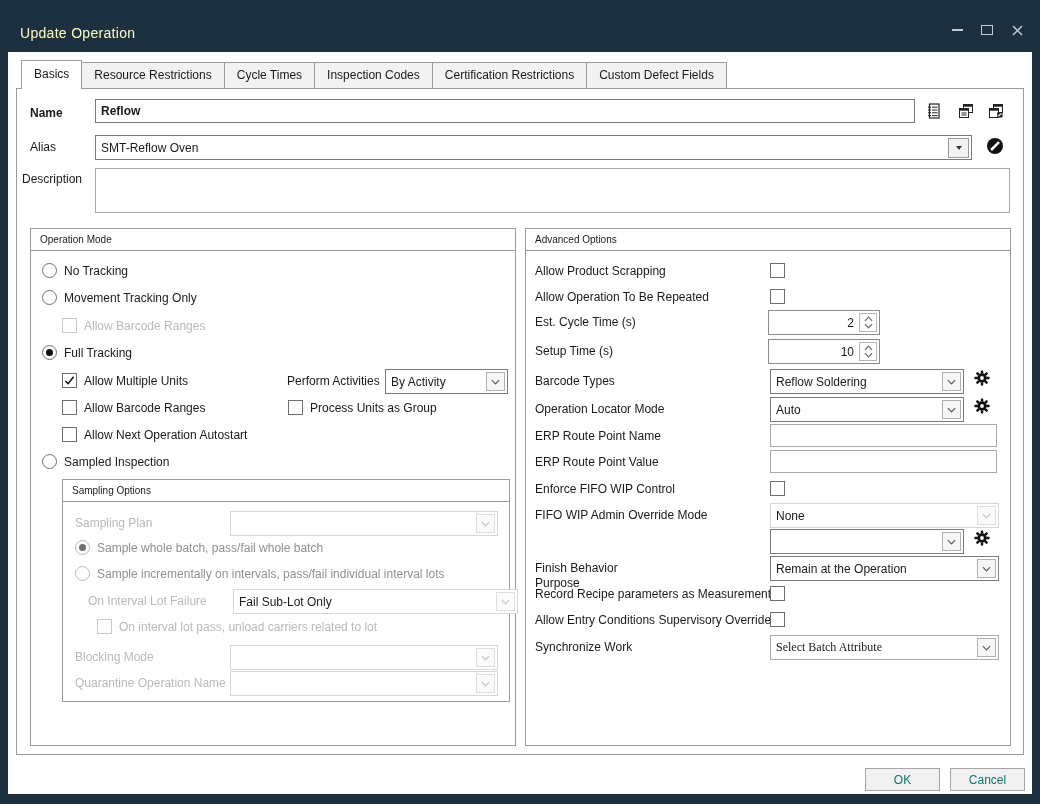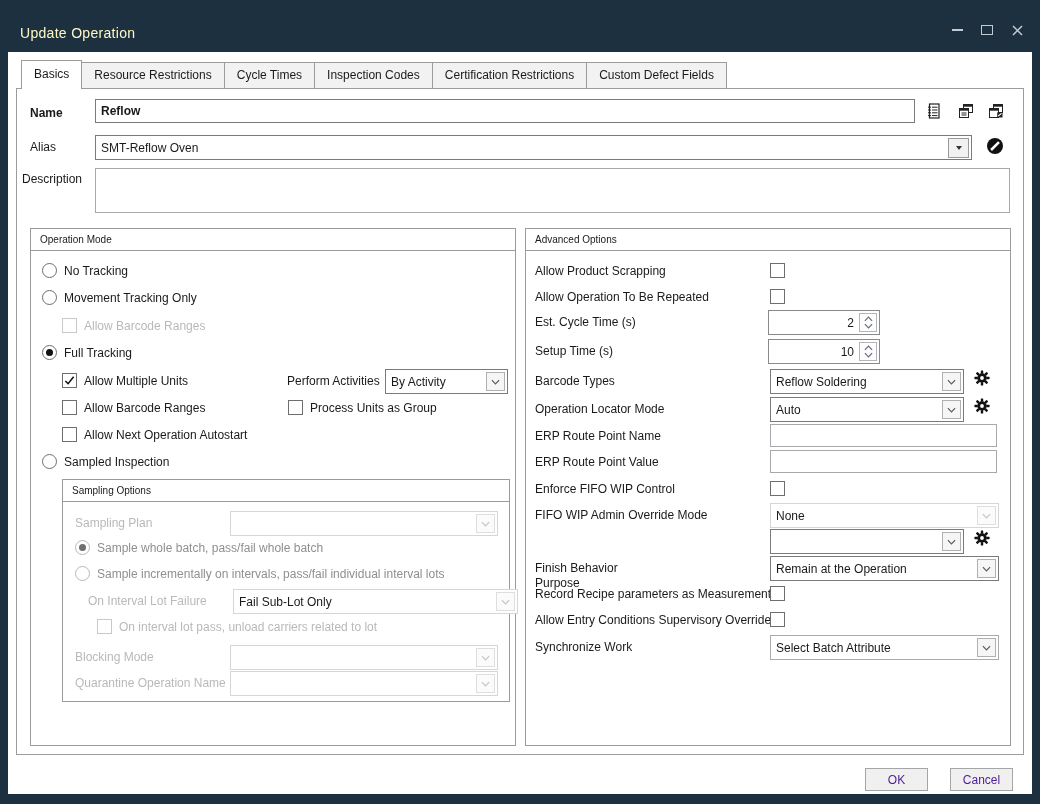--- a/index.html
+++ b/index.html
@@ -35,33 +35,33 @@
   .radio{position:absolute;width:13px;height:13px;border:1px solid #6e6e6e;border-radius:50%;background:#fff;z-index:2;}
   .radio.selected::after{content:"";position:absolute;left:3px;top:3px;width:7px;height:7px;border-radius:50%;background:#111;}
   .radio.disabled{border-color:#b9b9b9;}
   .radio.disabled.selected::after{background:#6f6f6f;}
   
   .combo{position:absolute;height:23px;border:1px solid #7a7a7a;background:#fff;display:flex;align-items:center;z-index:2;}
   .combo .ctext{flex:1;font-size:12px;padding-left:5px;color:#1a1a1a;white-space:nowrap;overflow:hidden;}
   .combo .dd{width:17px;height:17px;margin:2px;border:1px solid #b0b0b0;background:#f6f6f6;display:flex;align-items:center;justify-content:center;flex:none;}
   .combo.disabled{border-color:#d6d6d6;}
   .combo.disabled .dd{border-color:#dedede;background:#fbfbfb;}
-  .combo.soft{border-color:#ababab;}
+  .combo.soft{border-color:#ababab;font-family:Liberation Serif, serif;}
   
   .alias-dd{width:19px;height:18px;margin-right:2px;border:1px solid #9a9a9a;background:#f2f2f2;display:flex;align-items:center;justify-content:center;flex:none;}
   .dd-tri{width:0;height:0;border-left:3.5px solid transparent;border-right:3.5px solid transparent;border-top:4.5px solid #333;}
   
   .spin{position:absolute;width:110px;height:23px;border:1px solid #8a8a8a;background:#fff;display:flex;align-items:center;z-index:2;}
   .spin .sval{flex:1;text-align:right;font-size:12px;color:#1a1a1a;padding-right:5px;}
   .spin .sbtn{width:16px;height:17px;margin-right:2px;border:1px solid #b5b5b5;background:#fdfdfd;display:flex;flex-direction:column;align-items:center;justify-content:center;gap:1px;flex:none;}
   
   .iconbtn{position:absolute;width:18px;height:18px;z-index:2;display:flex;align-items:center;justify-content:center;}
   .gearbtn{position:absolute;width:16px;height:16px;z-index:2;}
   
-  .btn{position:absolute;width:63px;height:23px;background:#f0f0f0;border:1px solid #a5a5a5;font-size:12px;color:#4c1d95;text-align:center;line-height:21px;z-index:2;}
+  .btn{position:absolute;width:75px;height:23px;background:#f0f0f0;border:1px solid #a5a5a5;font-size:12px;color:#0f766e;text-align:center;line-height:21px;z-index:2;}
 </style>
 </head>
 <body>
 
 <div class="window">
 
   <div class="titlebar">
     <div class="title">Update Operation</div>
     <div class="winbtns">
       <div class="winbtn">

